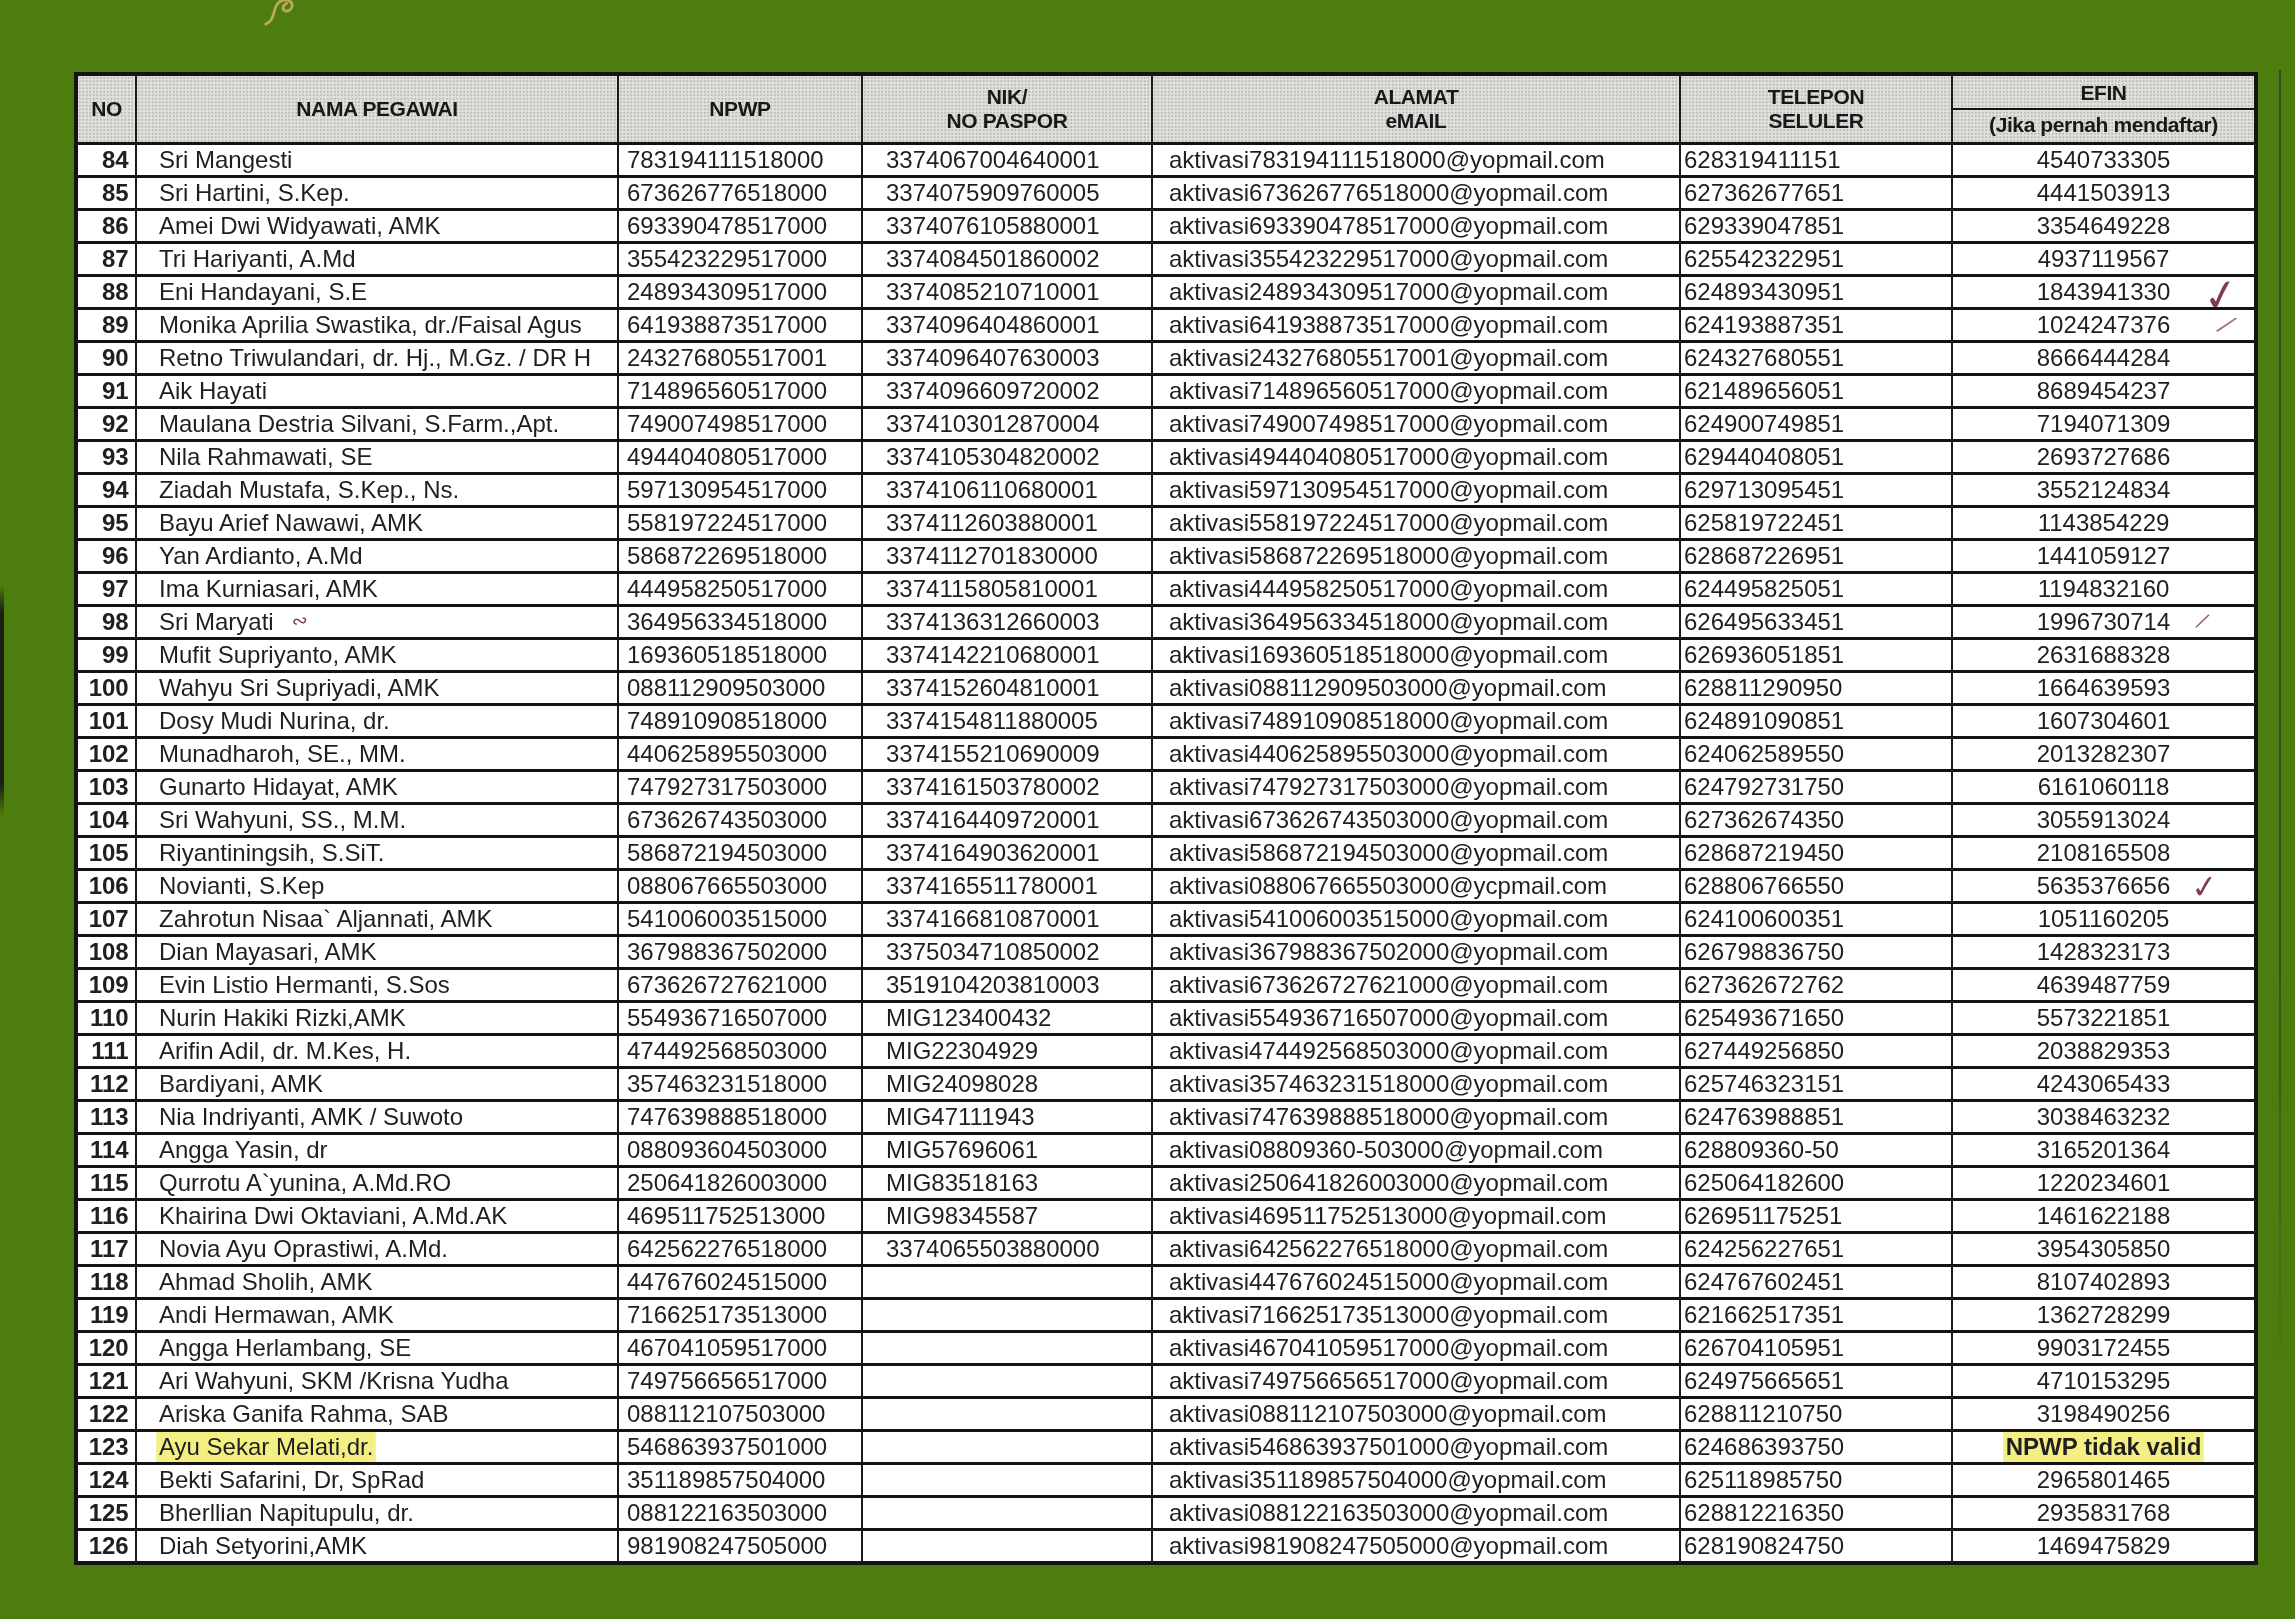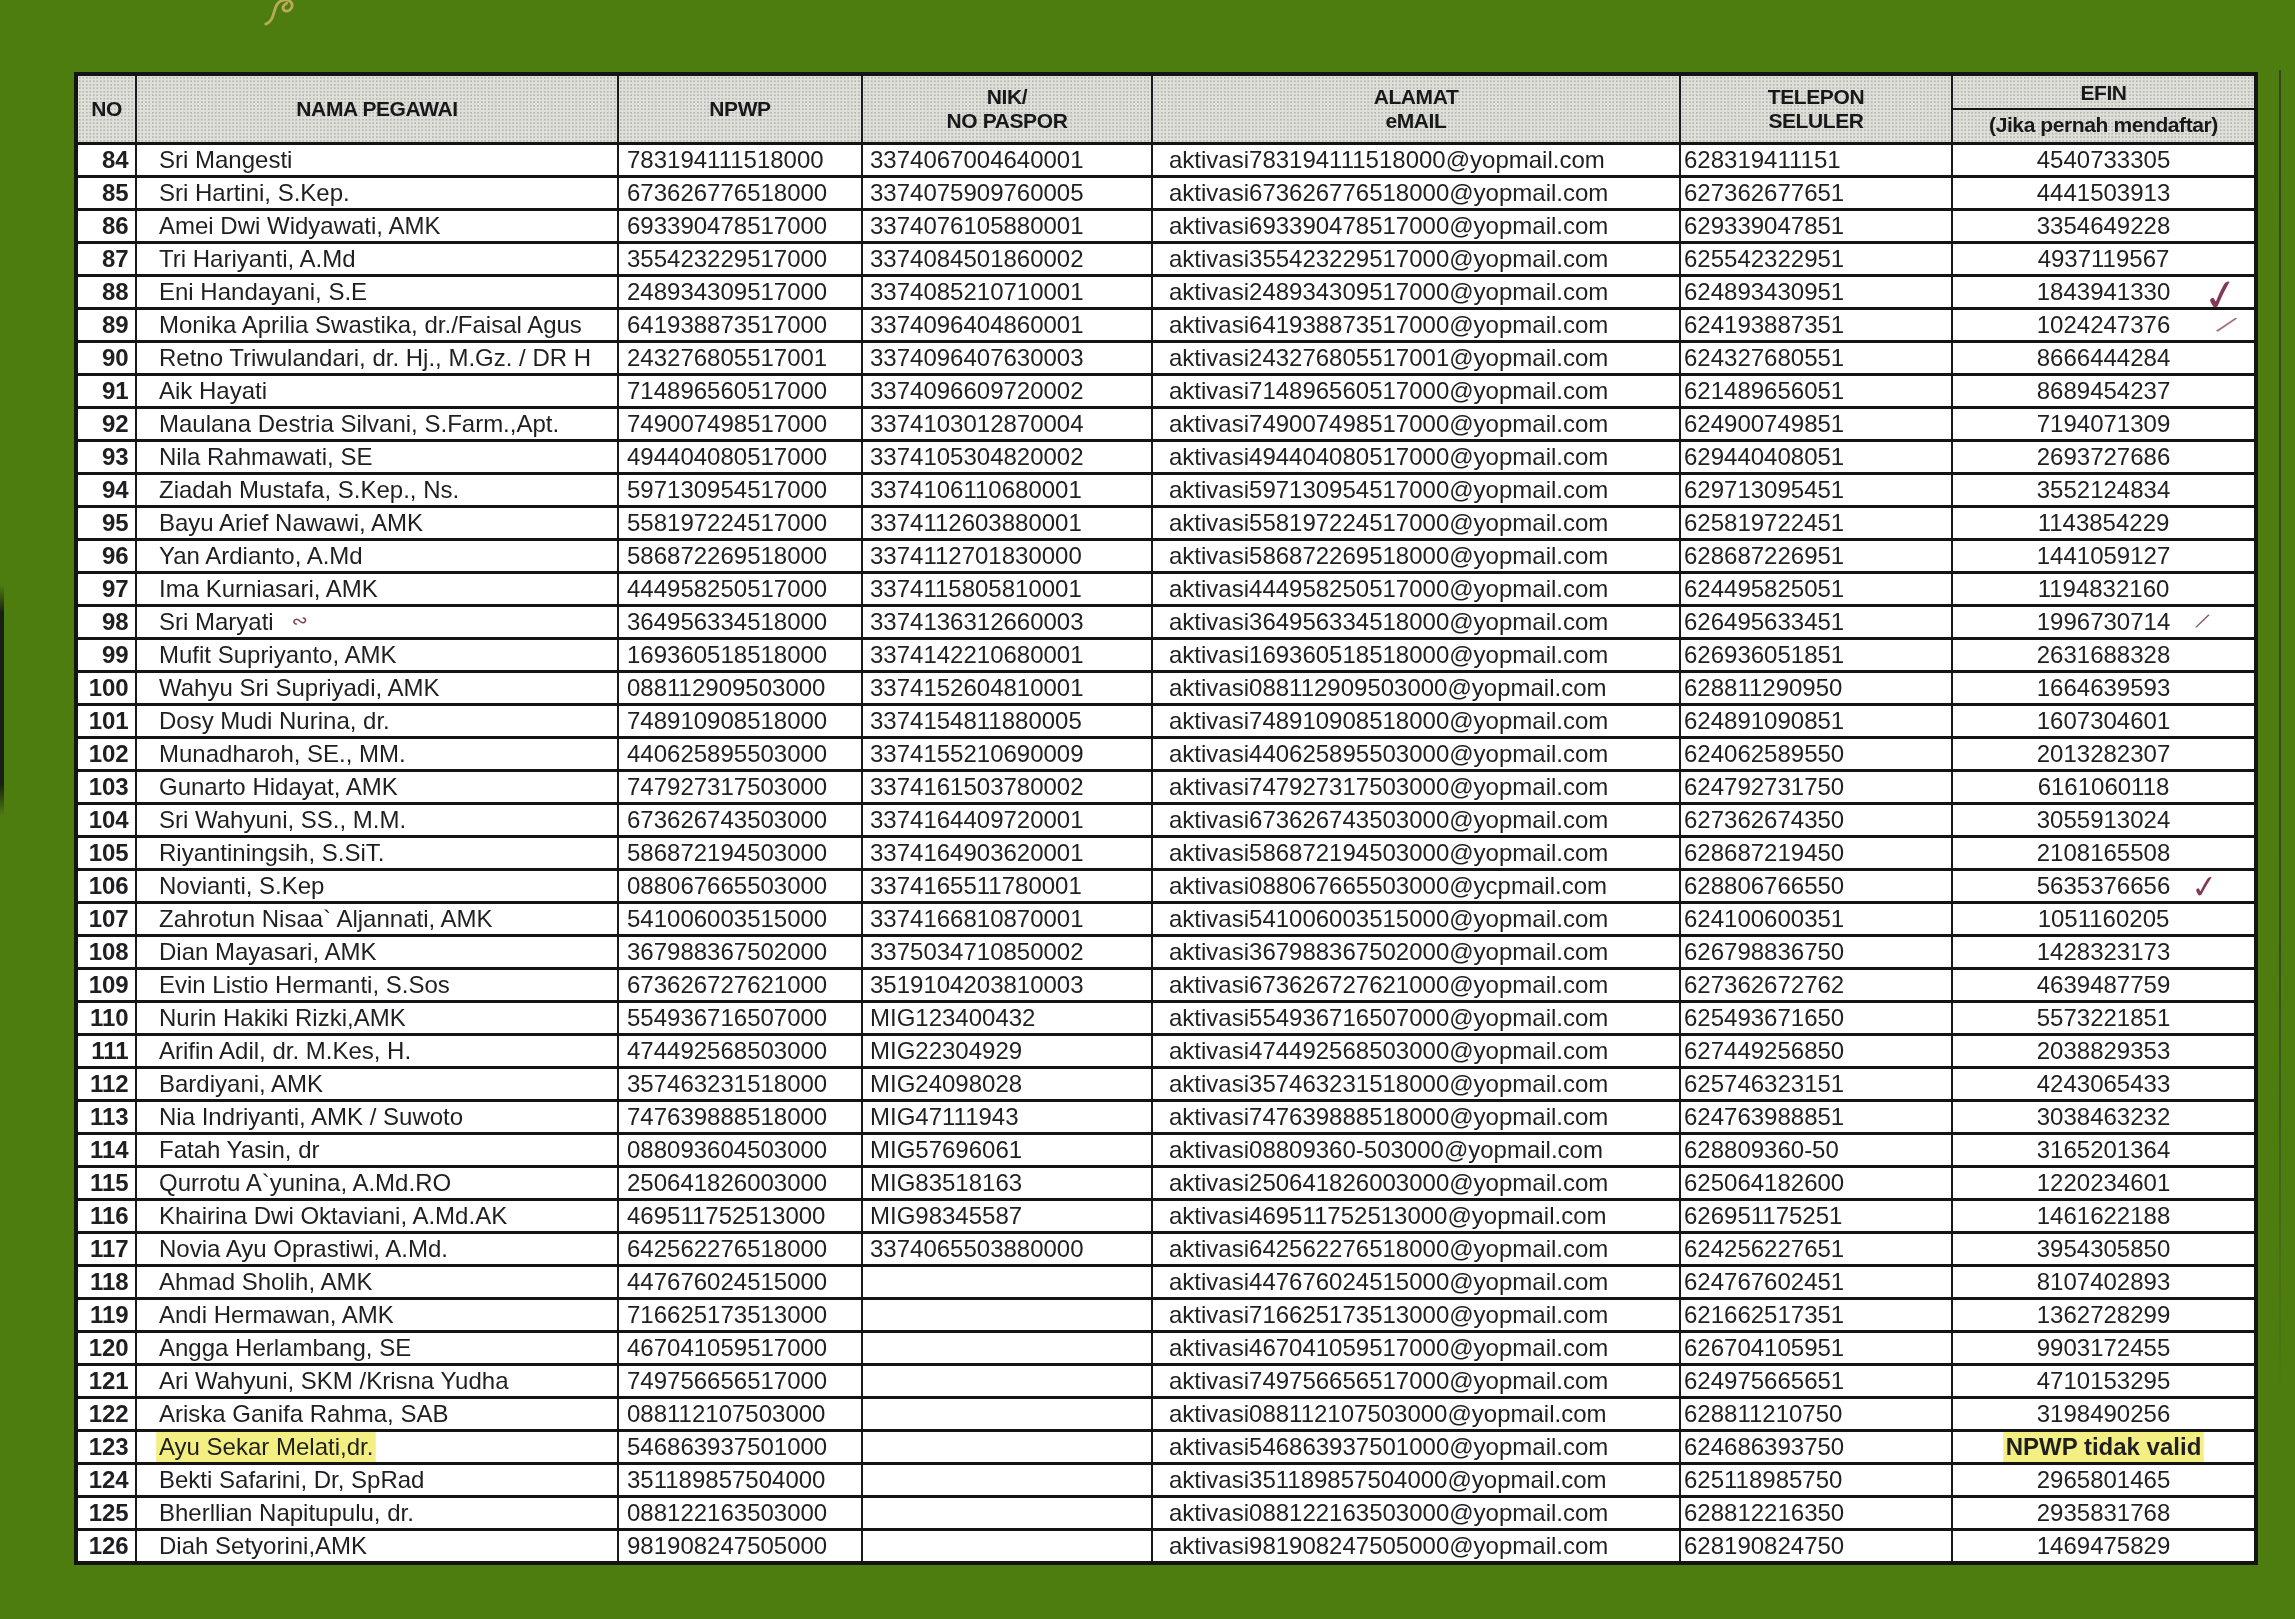--- a/index.html
+++ b/index.html
@@ -38,21 +38,21 @@
     font-size:21px;
     text-align:center;
     letter-spacing:-0.4px;
     line-height:1.12;
     color:#17181a;
   }
   td{font-size:24px;}
   .col-no{text-align:right;padding-right:6.3px;font-weight:bold;}
   .col-nama{padding-left:22px;}
   .col-npwp{padding-left:8px;}
-  .col-nik{padding-left:7px;}
+  .col-nik{padding-left:23px;}
   .col-email{padding-left:16px;margin-left:12px;}
   .col-telepon{padding-left:3px;}
   .col-efin{text-align:center;position:relative;}
   td.col-nama{position:relative;}
   th.h-efin{padding:0;}
   .efin-top{border-bottom:2.8px solid #141414;padding:4.9px 0 3.5px 0;}
   .efin-bottom{padding:3.5px 0 4.9px 0;}
   .hl{background:#f3ef82;box-shadow:0 0 0 2.8px #f3ef82;}
   .efin-invalid{font-weight:bold;letter-spacing:0;}
   .mark{
@@ -392,21 +392,21 @@
           <td class="col-no"><span class="cell-text">113</span></td>
           <td class="col-nama"><span class="cell-text">Nia Indriyanti, AMK / Suwoto</span></td>
           <td class="col-npwp"><span class="cell-text">747639888518000</span></td>
           <td class="col-nik"><span class="cell-text">MIG47111943</span></td>
           <td class="col-email"><span class="cell-text">aktivasi747639888518000@yopmail.com</span></td>
           <td class="col-telepon"><span class="cell-text">624763988851</span></td>
           <td class="col-efin"><span class="cell-text">3038463232</span></td>
         </tr>
         <tr>
           <td class="col-no"><span class="cell-text">114</span></td>
-          <td class="col-nama"><span class="cell-text">Fatah Yasin, dr</span></td>
+          <td class="col-nama"><span class="cell-text">Angga Yasin, dr</span></td>
           <td class="col-npwp"><span class="cell-text">088093604503000</span></td>
           <td class="col-nik"><span class="cell-text">MIG57696061</span></td>
           <td class="col-email"><span class="cell-text">aktivasi08809360-503000@yopmail.com</span></td>
           <td class="col-telepon"><span class="cell-text">628809360-50</span></td>
           <td class="col-efin"><span class="cell-text">3165201364</span></td>
         </tr>
         <tr>
           <td class="col-no"><span class="cell-text">115</span></td>
           <td class="col-nama"><span class="cell-text">Qurrotu A`yunina, A.Md.RO</span></td>
           <td class="col-npwp"><span class="cell-text">250641826003000</span></td>

